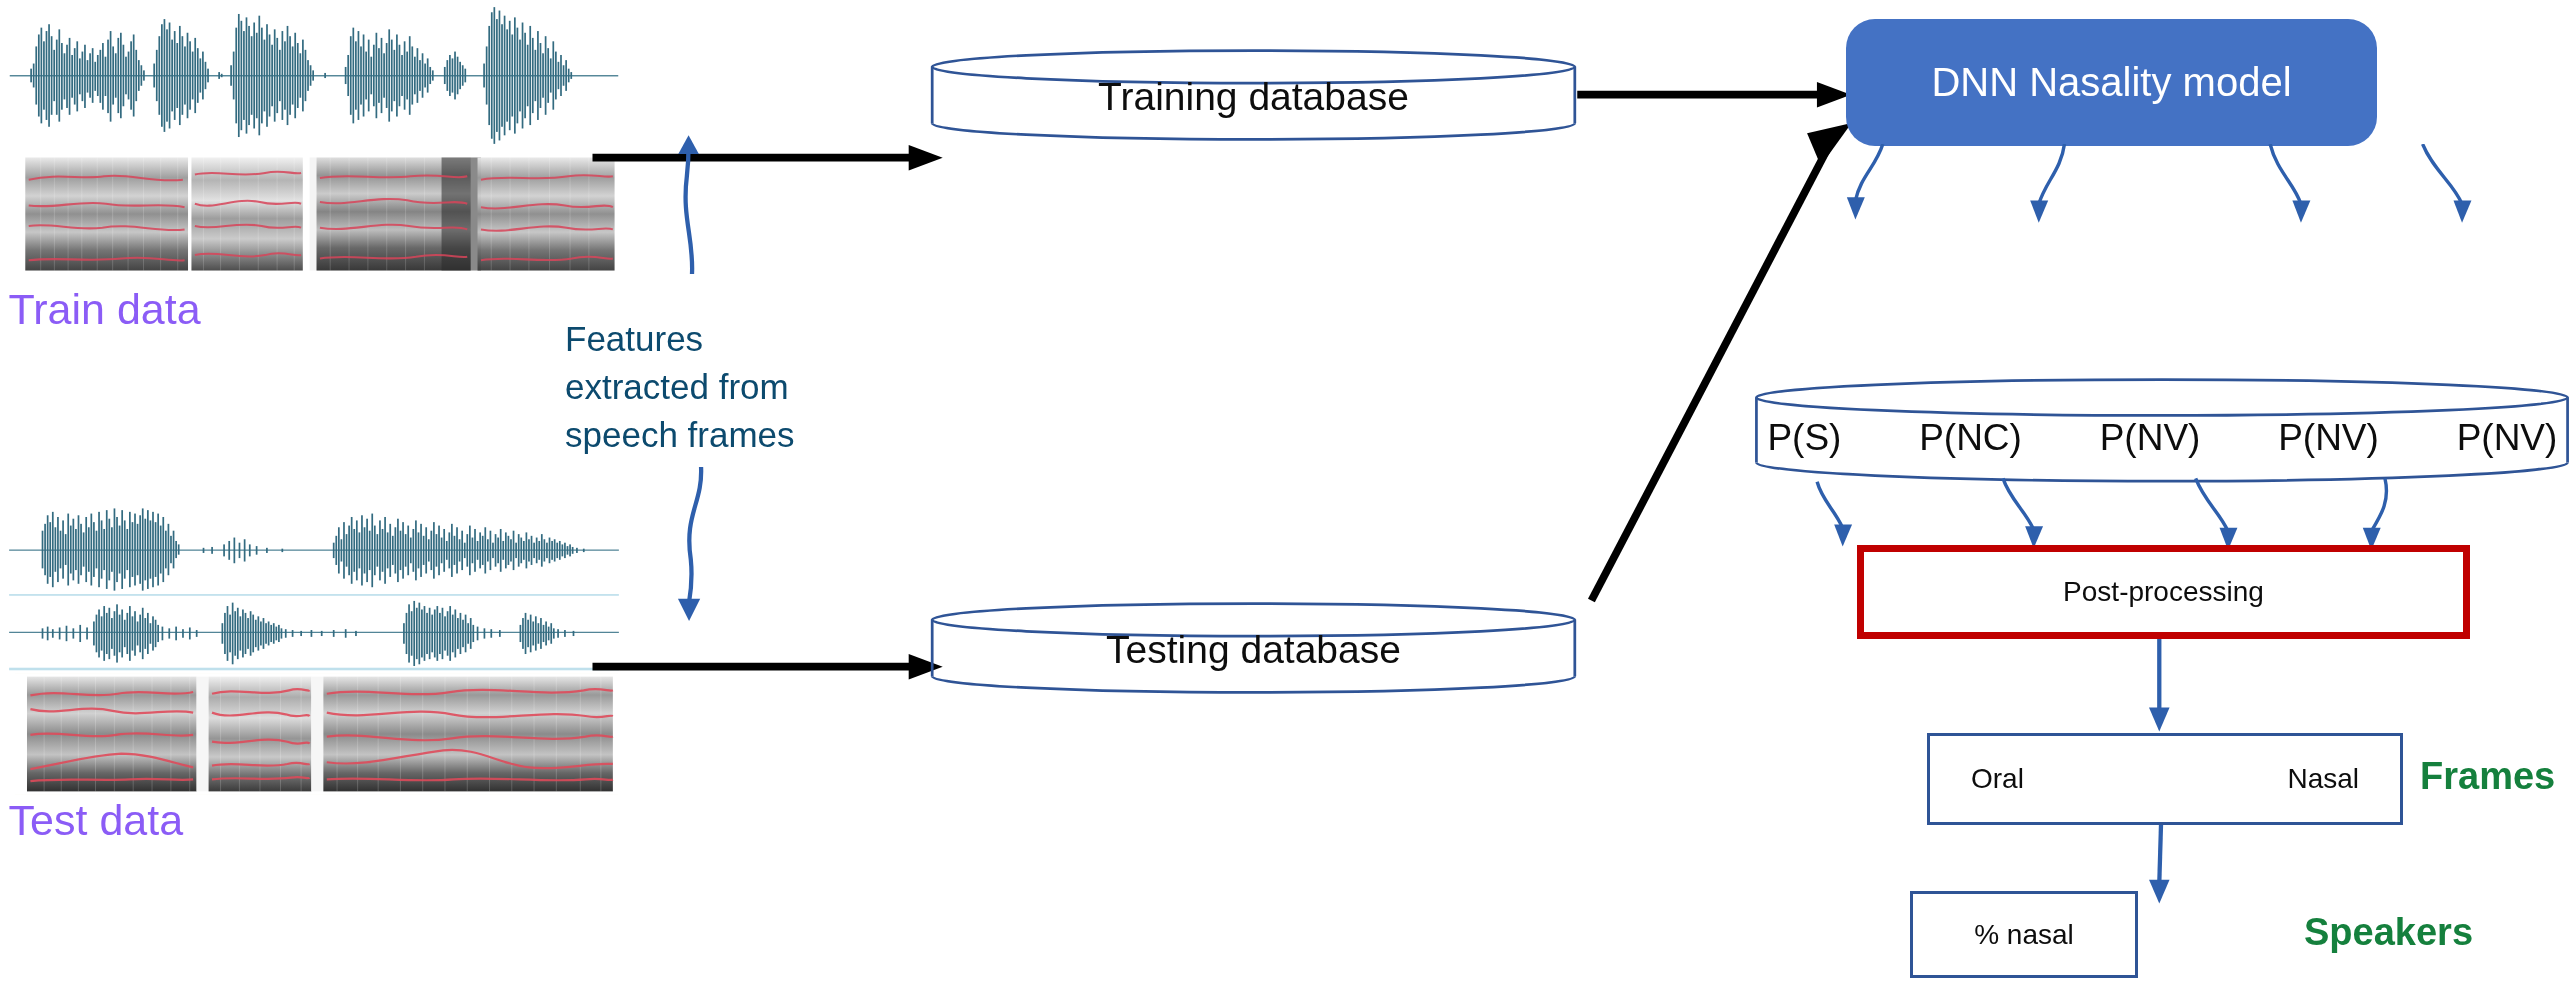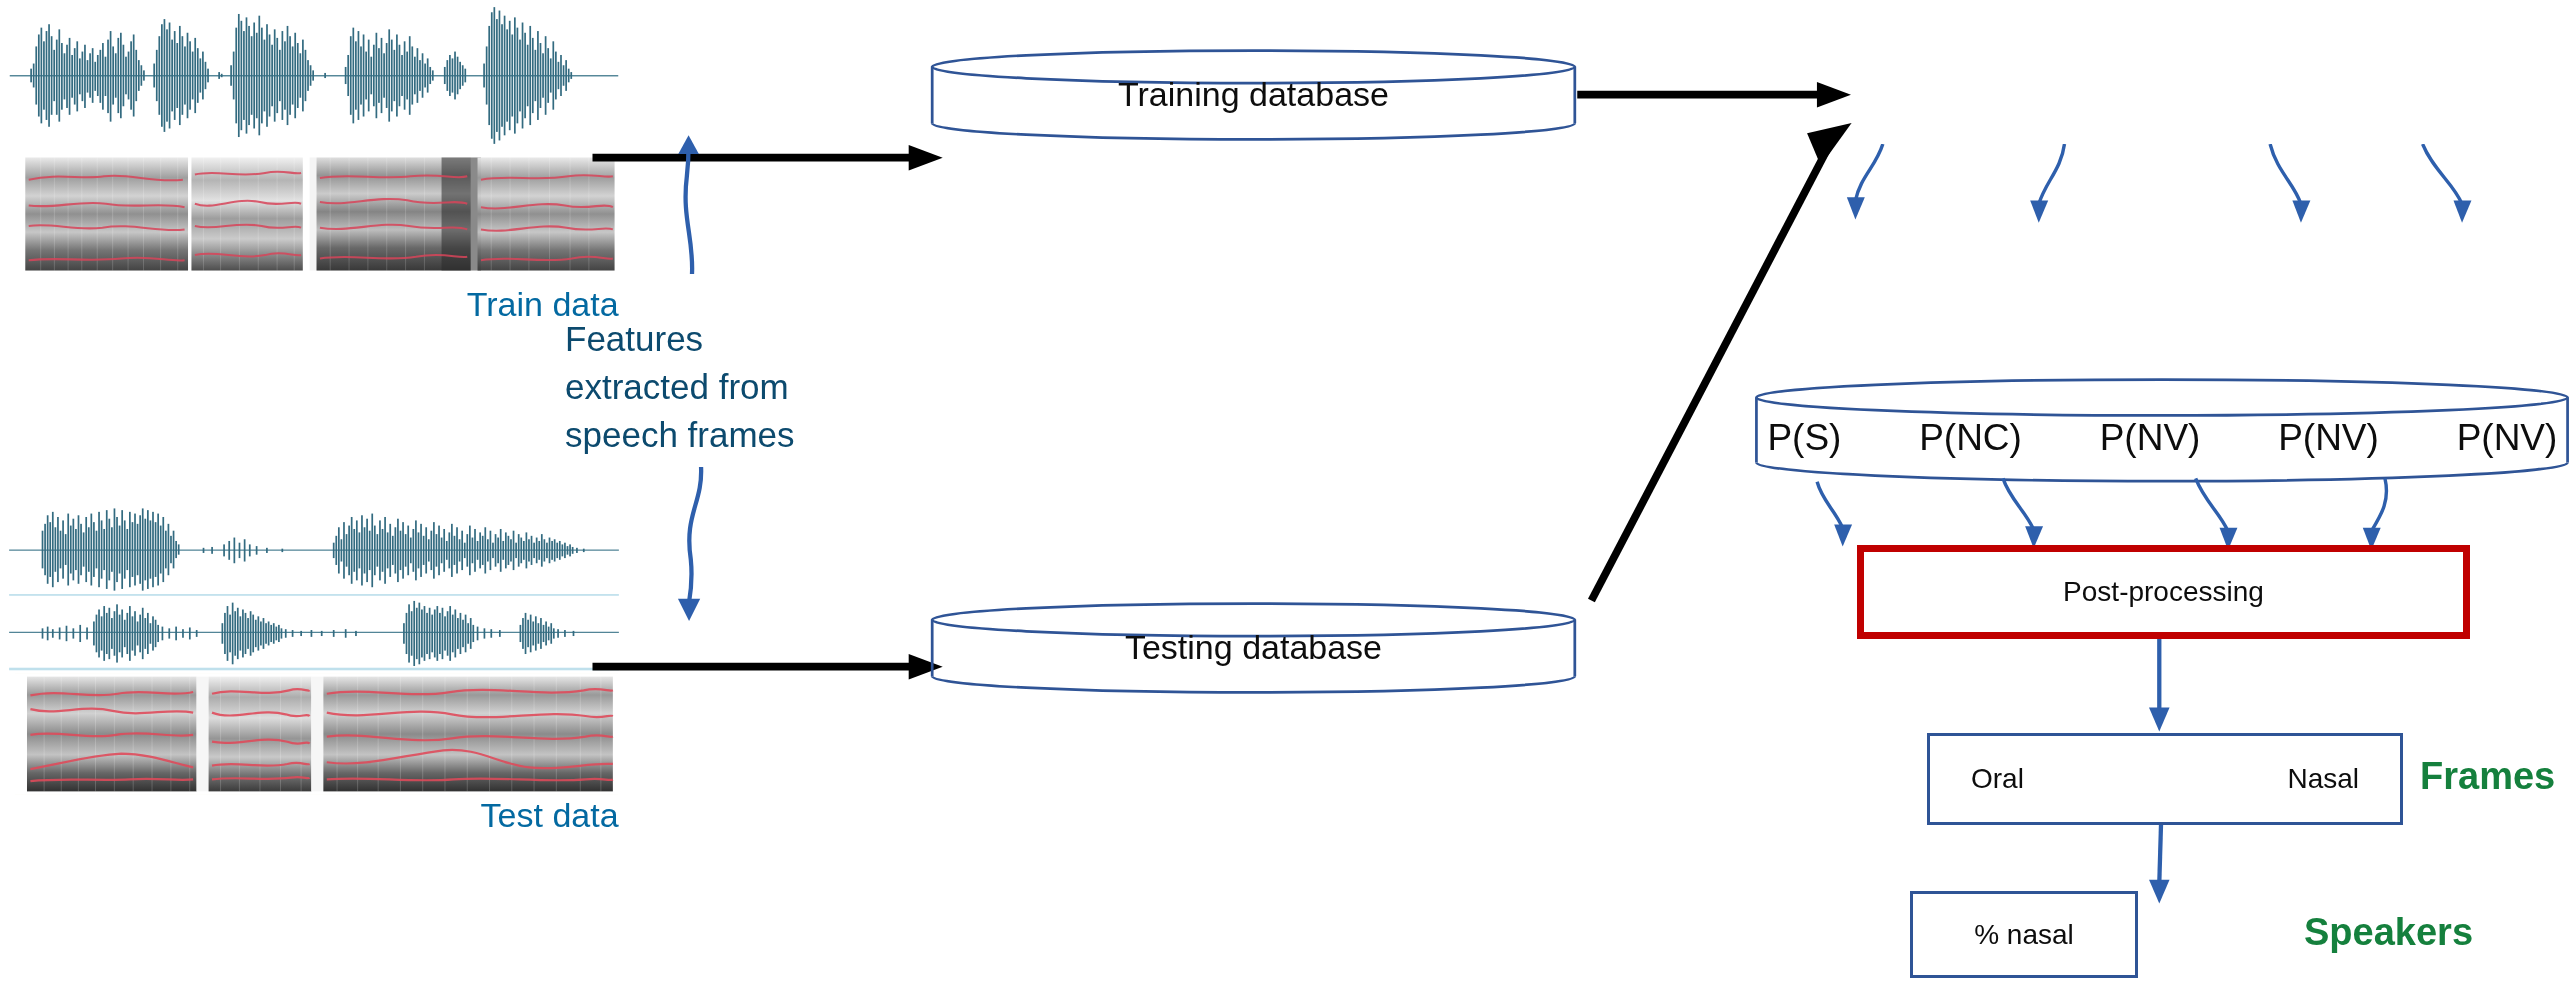--- a/index.html
+++ b/index.html
@@ -18,23 +18,23 @@
     overflow: hidden;
   }
   .abs { position: absolute; }
 
   
   .datapanel { position: absolute; }
   .wave-box { position: absolute; }
   .spect-box { position: absolute; overflow: hidden; }
   .panel-caption {
     position: absolute;
-    text-align: right;
-    font-size: 34px;
-    color: #0369a1;
+    text-align: left;
+    font-size: 43px;
+    color: #8b5cf6;
     font-family: "Liberation Sans", sans-serif;
     white-space: nowrap;
   }
 
   
   .flow-label {
     position: absolute;
     text-align: left;
     font-size: 35px;
     line-height: 1.38;
@@ -43,21 +43,21 @@
   }
 
   
   .cyl {
     position: absolute;
   }
   .cyl-text {
     position: absolute;
     width: 100%;
     text-align: center;
-    font-size: 34px;
+    font-size: 39px;
     color: #0d0d0d;
     white-space: nowrap;
   }
 
   
   .dnn-box {
     position: absolute;
     background: #4472C4;
     border-radius: 29px;
     display: flex;
@@ -838,20 +838,23 @@
   <svg class="abs" style="left:1576px; top:70px;" width="283" height="51" viewBox="0 0 330 60">
     <line x1="0" y1="29" x2="286" y2="29" stroke="#000000" stroke-width="9"></line>
     <polygon points="282,14 322,29 282,44" fill="#000000"></polygon>
   </svg>
 
   <svg class="abs" style="left:1576px; top:111px;" width="291" height="505" viewBox="0 0 340 590">
     <line x1="18" y1="572" x2="296" y2="40" stroke="#000000" stroke-width="9"></line>
     <polygon points="286,64 322,14 270,26" fill="#000000"></polygon>
   </svg>
 
+  <div class="dnn-box" style="left:1846px; top:19px; width:531px; height:127px;">
+    <span class="dnn-text">DNN Nasality model</span>
+  </div>
 
   <svg class="abs" style="left:1816px; top:144px;" width="754" height="96" viewBox="0 0 880 112">
     <g stroke="#2E5FAC" stroke-width="4" fill="none">
       <path d="M78,0 C70,26 52,38 46,66"></path>
       <path d="M290,0 C286,30 268,44 260,70"></path>
       <path d="M530,0 C538,32 558,46 566,70"></path>
       <path d="M708,0 C720,30 744,46 754,70"></path>
     </g>
     <g fill="#2E5FAC">
       <polygon points="36,62 46,88 57,62"></polygon>

